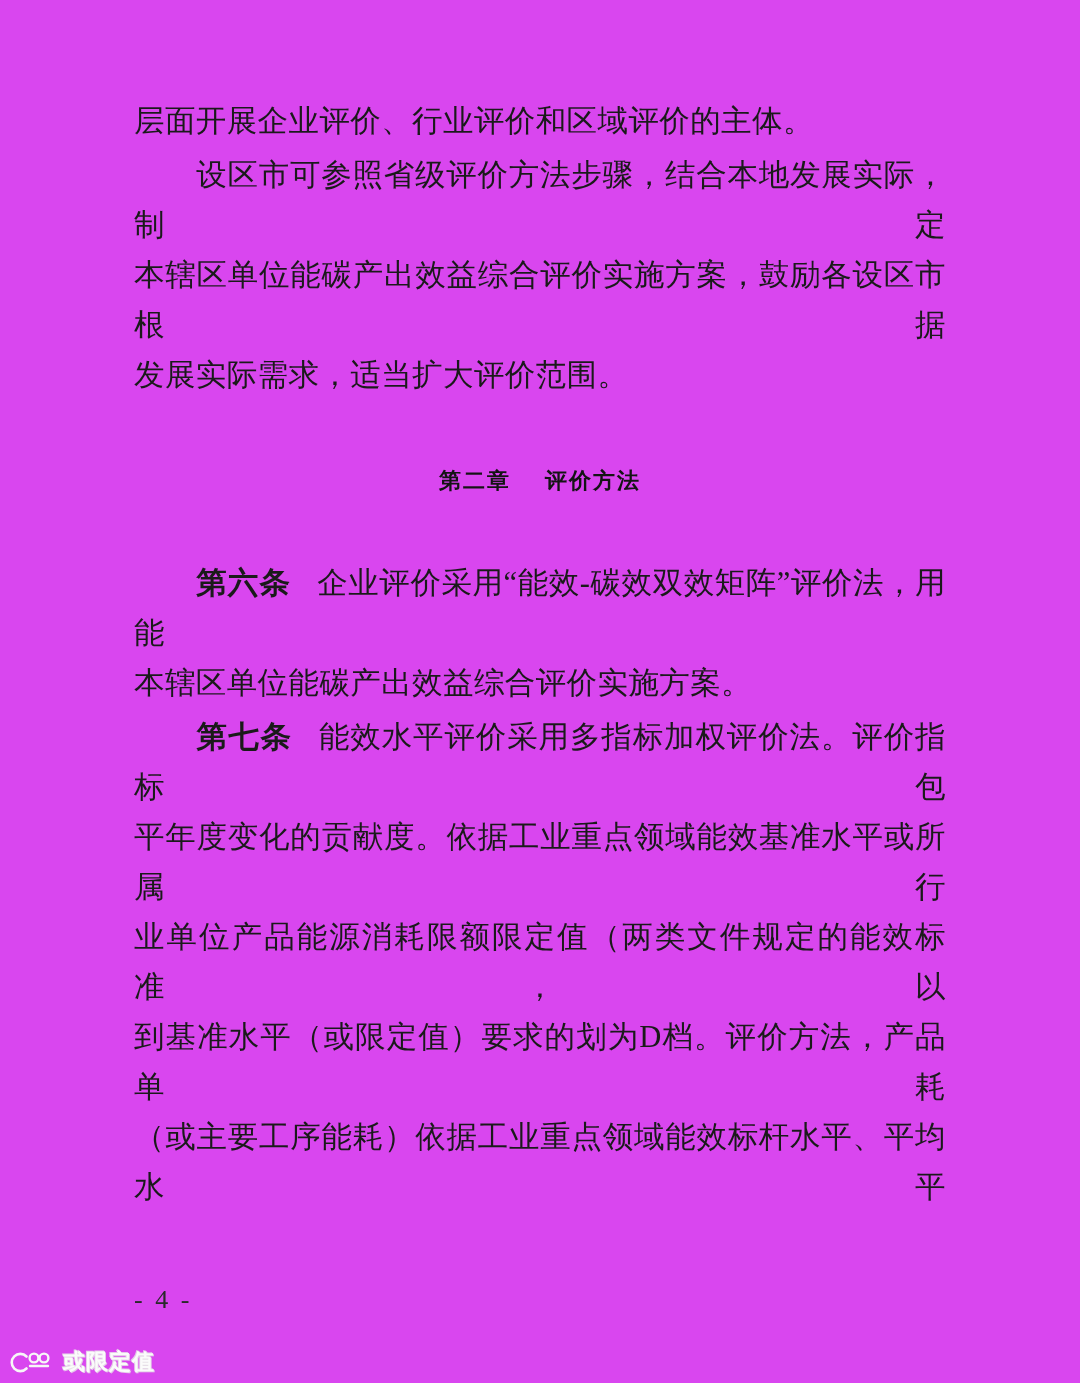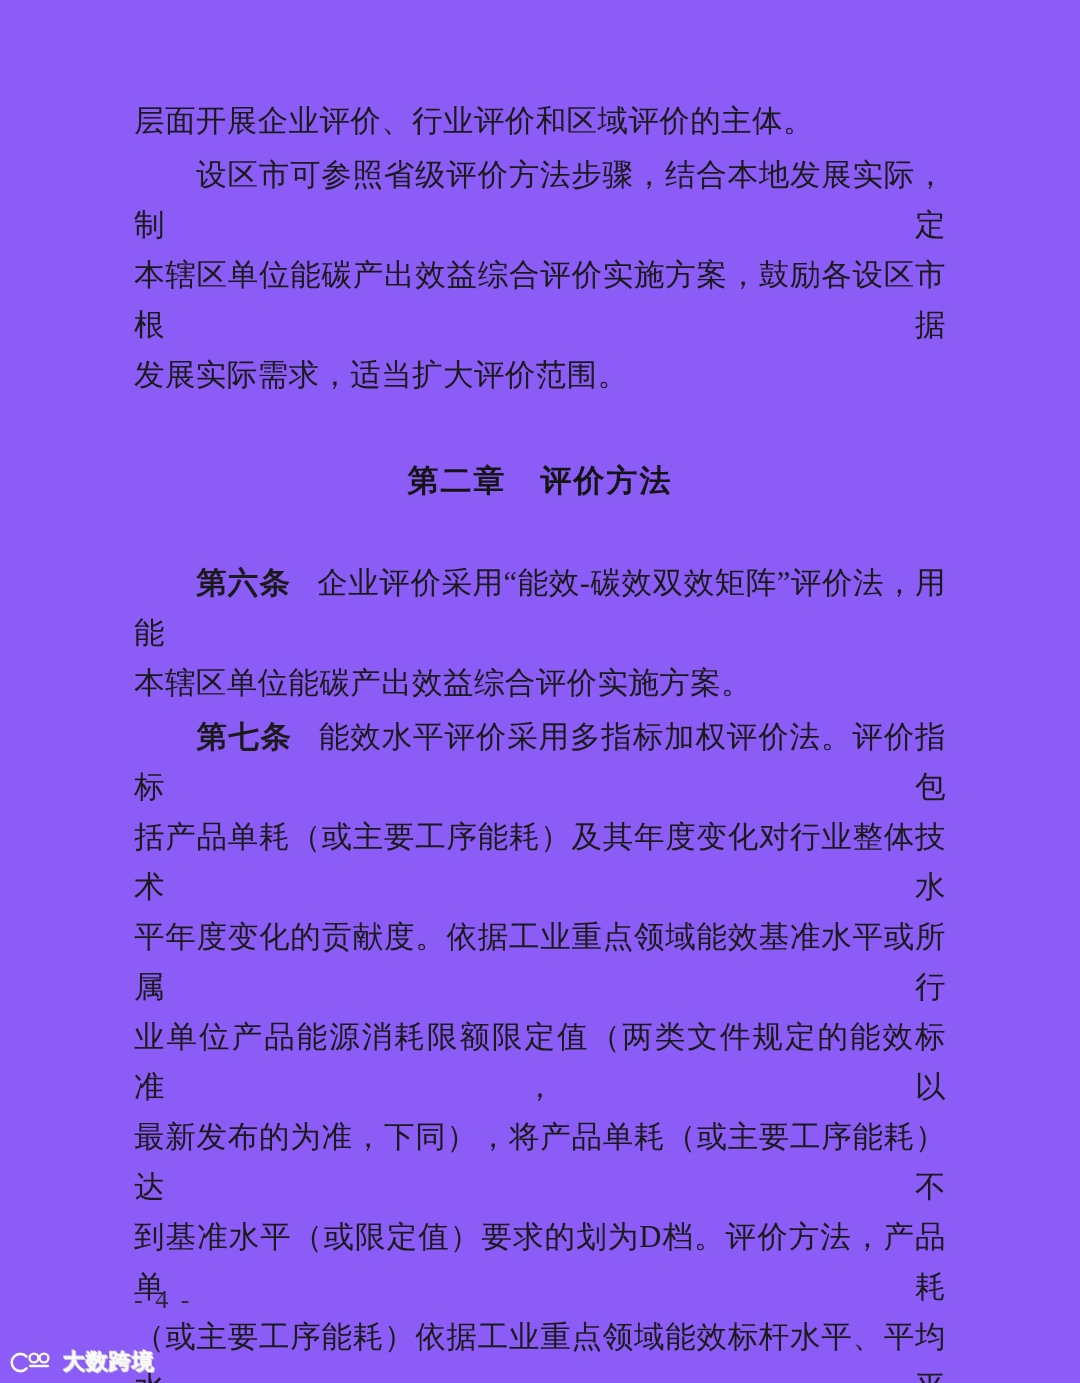--- a/index.html
+++ b/index.html
@@ -6,21 +6,21 @@
   html, body {
     margin: 0;
     padding: 0;
     background: #ffffff;
   }
 
   .page {
     position: relative;
     width: 1080px;
     height: 1383px;
-    background: #8b5cf6;
+    background: #d946ef;
     overflow: hidden;
     font-family: "Liberation Serif", "DejaVu Serif", serif;
     color: #111111;
   }
 
   .doc-body {
     position: absolute;
     left: 134px;
     top: 96px;
     width: 812px;
@@ -70,21 +70,21 @@
   .art-gap {
     display: inline-block;
     width: 26px;
   }
 
   
   .chapter-heading {
     margin: 0;
     padding: 0;
     text-align: center;
-    font-size: 31px;
+    font-size: 22px;
     line-height: 50px;
     font-weight: bold;
     letter-spacing: 2px;
     color: #141414;
     font-family: "Liberation Serif", "DejaVu Serif", serif;
   }
 
   .chapter-gap {
     display: inline-block;
     width: 34px;
@@ -158,38 +158,36 @@
 
     <div class="spacer-after-heading"></div>
 
     <div class="para">
       <div class="text-line line-justify"><span class="indent"></span><span class="art-label">第六条</span><span class="art-gap"></span><span>企业评价采用“能效-碳效双效矩阵”评价法，用能</span></div>
       <div class="text-line line-last">本辖区单位能碳产出效益综合评价实施方案。</div>
     </div>
 
     <div class="para">
       <div class="text-line line-justify"><span class="indent"></span><span class="art-label">第七条</span><span class="art-gap"></span><span>能效水平评价采用多指标加权评价法。评价指标包</span></div>
-      <div class="text-line line-justify">括产品单耗（或主要工序能耗）及其年度变化对行业整体技术水</div>
       <div class="text-line line-justify">平年度变化的贡献度。依据工业重点领域能效基准水平或所属行</div>
       <div class="text-line line-justify">业单位产品能源消耗限额限定值（两类文件规定的能效标准，以</div>
-      <div class="text-line line-justify">最新发布的为准，下同），将产品单耗（或主要工序能耗）达不</div>
       <div class="text-line line-justify">到基准水平（或限定值）要求的划为D档。评价方法，产品单耗</div>
       <div class="text-line line-justify">（或主要工序能耗）依据工业重点领域能效标杆水平、平均水平</div>
 
     </div>
 
   </div>
 
   <div class="page-number">- 4 -</div>
 
   <div class="watermark">
     <svg class="watermark-mark" viewBox="0 0 46 26" aria-hidden="true">
       <g fill="none" stroke="#f7f7f7" stroke-width="2.6">
         <path d="M16.5 7.5 A8.6 8.6 0 1 0 16.5 19.5" stroke-linecap="round"></path>
       </g>
       <circle cx="24" cy="9" r="4.4" fill="none" stroke="#f7f7f7" stroke-width="2.4"></circle>
       <circle cx="34" cy="9" r="4.4" fill="none" stroke="#f7f7f7" stroke-width="2.4"></circle>
       <path d="M20 17 L38 17" stroke="#f7f7f7" stroke-width="2.4" stroke-linecap="round"></path>
     </svg>
-    <span class="watermark-text">大数跨境</span>
+    <span class="watermark-text">或限定值</span>
   </div>
 
 </div>
 
 </body></html>

